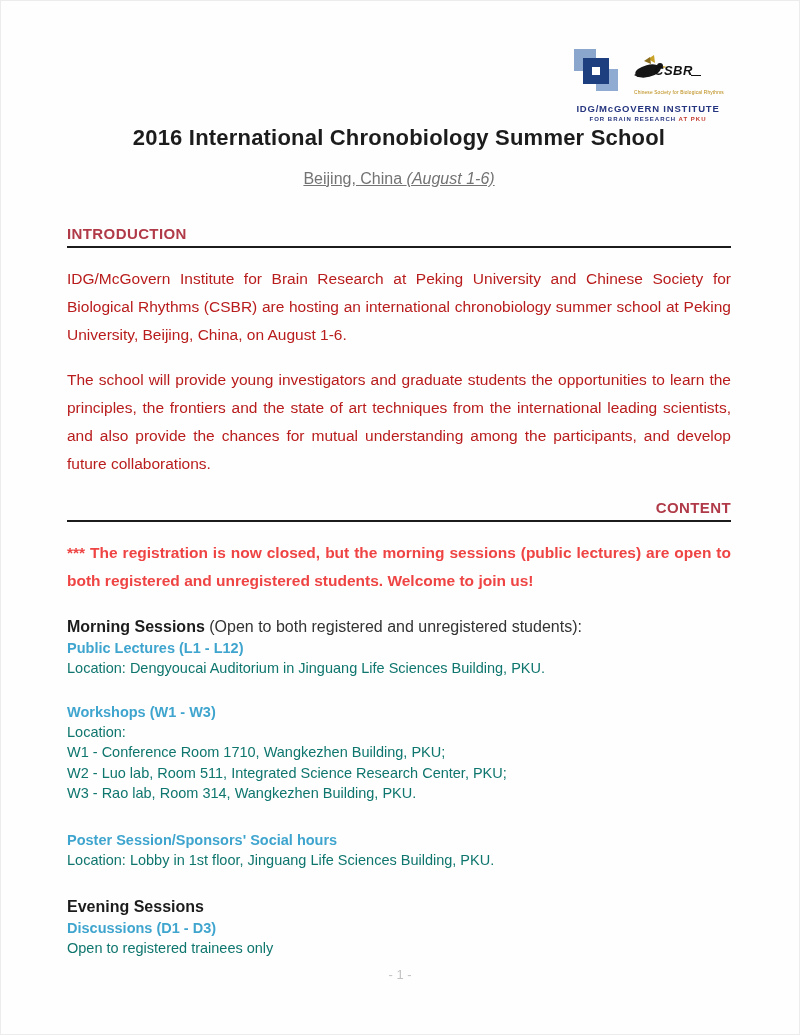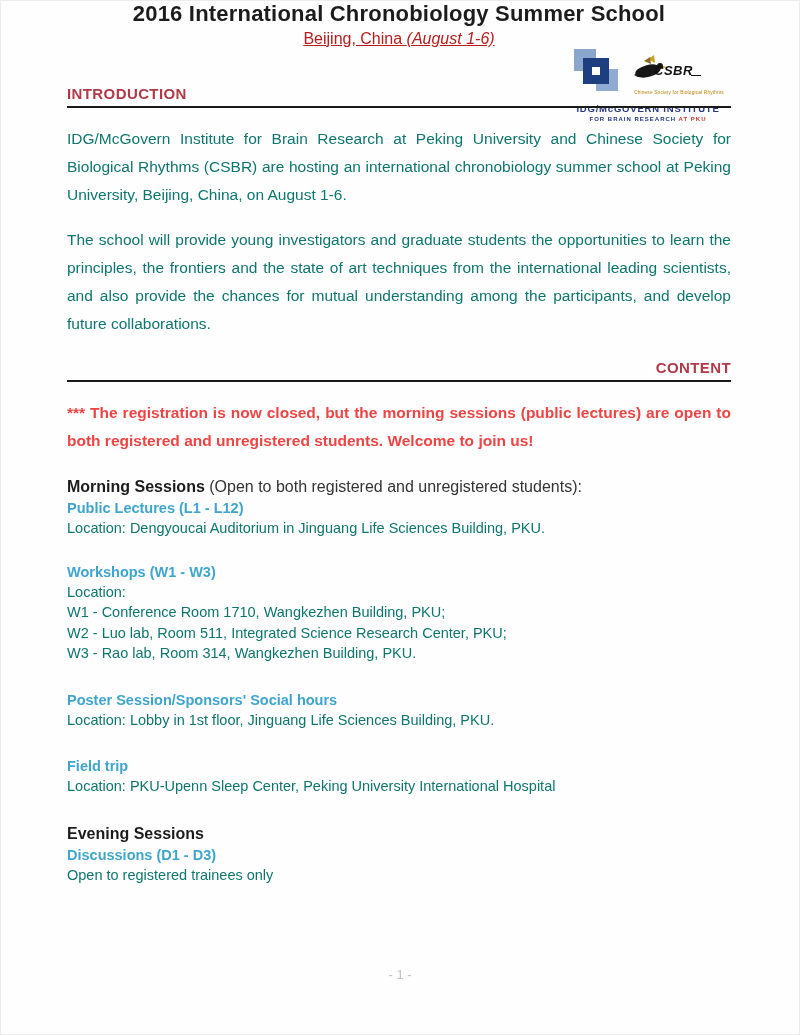--- a/index.html
+++ b/index.html
@@ -42,39 +42,40 @@
     position:absolute; left:2px; bottom:2px; width:100%;
     font-size:6px; color:#b8860b; white-space:nowrap; letter-spacing:.2px;
     transform:scale(.8); transform-origin:left bottom;
   }
   .idg-line1 { margin-top:6px; font-size:9.5px; font-weight:bold; color:#26357f; letter-spacing:.8px; white-space:nowrap; }
   .idg-line2 { margin-top:2px; font-size:6px; font-weight:bold; color:#26357f; letter-spacing:1px; white-space:nowrap; }
   .idg-line2 .red { color:#c0392b; }
 
   
   .doc-title {
+    padding-top:124px;
     text-align:center;
     font-size:22px; font-weight:bold; color:#1c1c1c; letter-spacing:.2px;
   }
-  .doc-subtitle { text-align:center; margin-top:3px; font-size:16px; color:#b91c1c; }
+  .doc-subtitle { text-align:center; margin-top:19px; font-size:16px; color:#737373; }
   .doc-subtitle .under { text-decoration:underline; }
   .doc-subtitle em { font-style:italic; }
 
   
   .sec-head {
     font-size:15px; font-weight:bold; color:#b03a48; letter-spacing:.4px;
   }
   .sec-rule { margin-top:4px; border-top:2.5px solid #1b1b1b; }
   .sec-intro { margin-top:37px; }
   .sec-content { margin-top:21px;text-align:right; }
 
   
   .para {
     margin-top:17px;
-    font-size:15.5px; line-height:28px; color:#0f766e;
+    font-size:15.5px; line-height:28px; color:#b91c1c;
     text-align:justify;
   }
   .notice {
     margin-top:17px;
     font-size:15.5px; line-height:28px; color:#ef4444;
     font-weight:bold; text-align:justify;
   }
 
   
   .session { margin-top:22px; }
@@ -154,24 +155,20 @@
       <div class="loc-line">W1 - Conference Room 1710, Wangkezhen Building, PKU;</div>
       <div class="loc-line">W2 - Luo lab, Room 511, Integrated Science Research Center, PKU;</div>
       <div class="loc-line">W3 - Rao lab, Room 314, Wangkezhen Building, PKU.</div>
     </div>
 
     <div class="session mt-lg">
       <div class="blue-sub">Poster Session/Sponsors' Social hours</div>
       <div class="loc-line">Location: Lobby in 1st floor, Jinguang Life Sciences Building, PKU.</div>
     </div>
 
-    <div class="session mt-lg">
-      <div class="blue-sub">Field trip</div>
-      <div class="loc-line">Location: PKU-Upenn Sleep Center, Peking University International Hospital</div>
-    </div>
 
     <div class="session mt-lg">
       <div class="session-title"><b>Evening Sessions</b></div>
       <div class="blue-sub">Discussions (D1 - D3)</div>
       <div class="loc-line">Open to registered trainees only</div>
     </div>
 
   </div>
 
   <div class="page-number">- 1 -</div>

